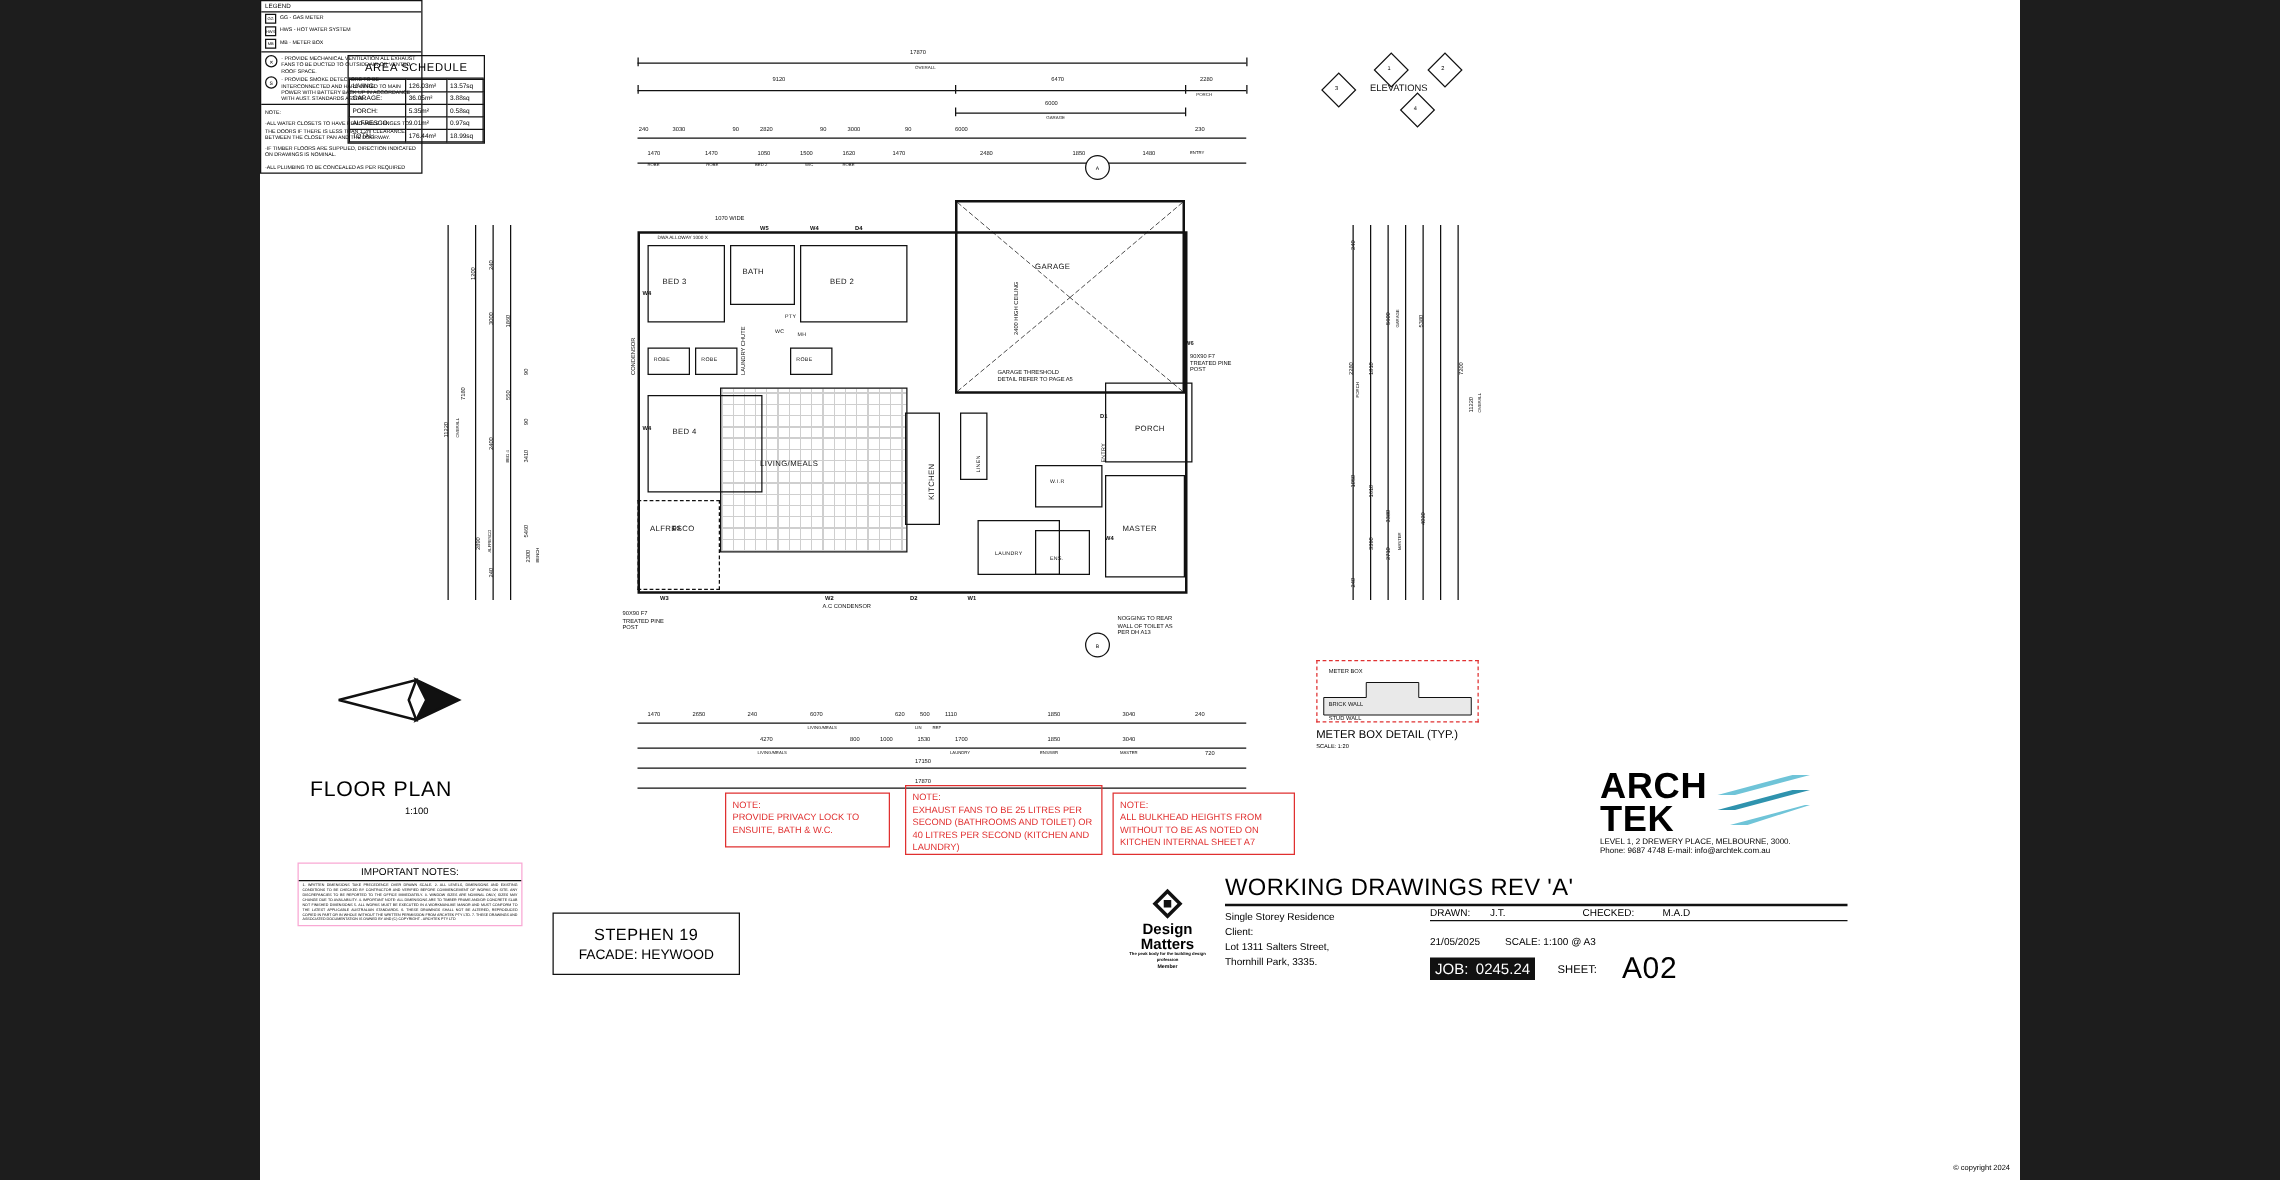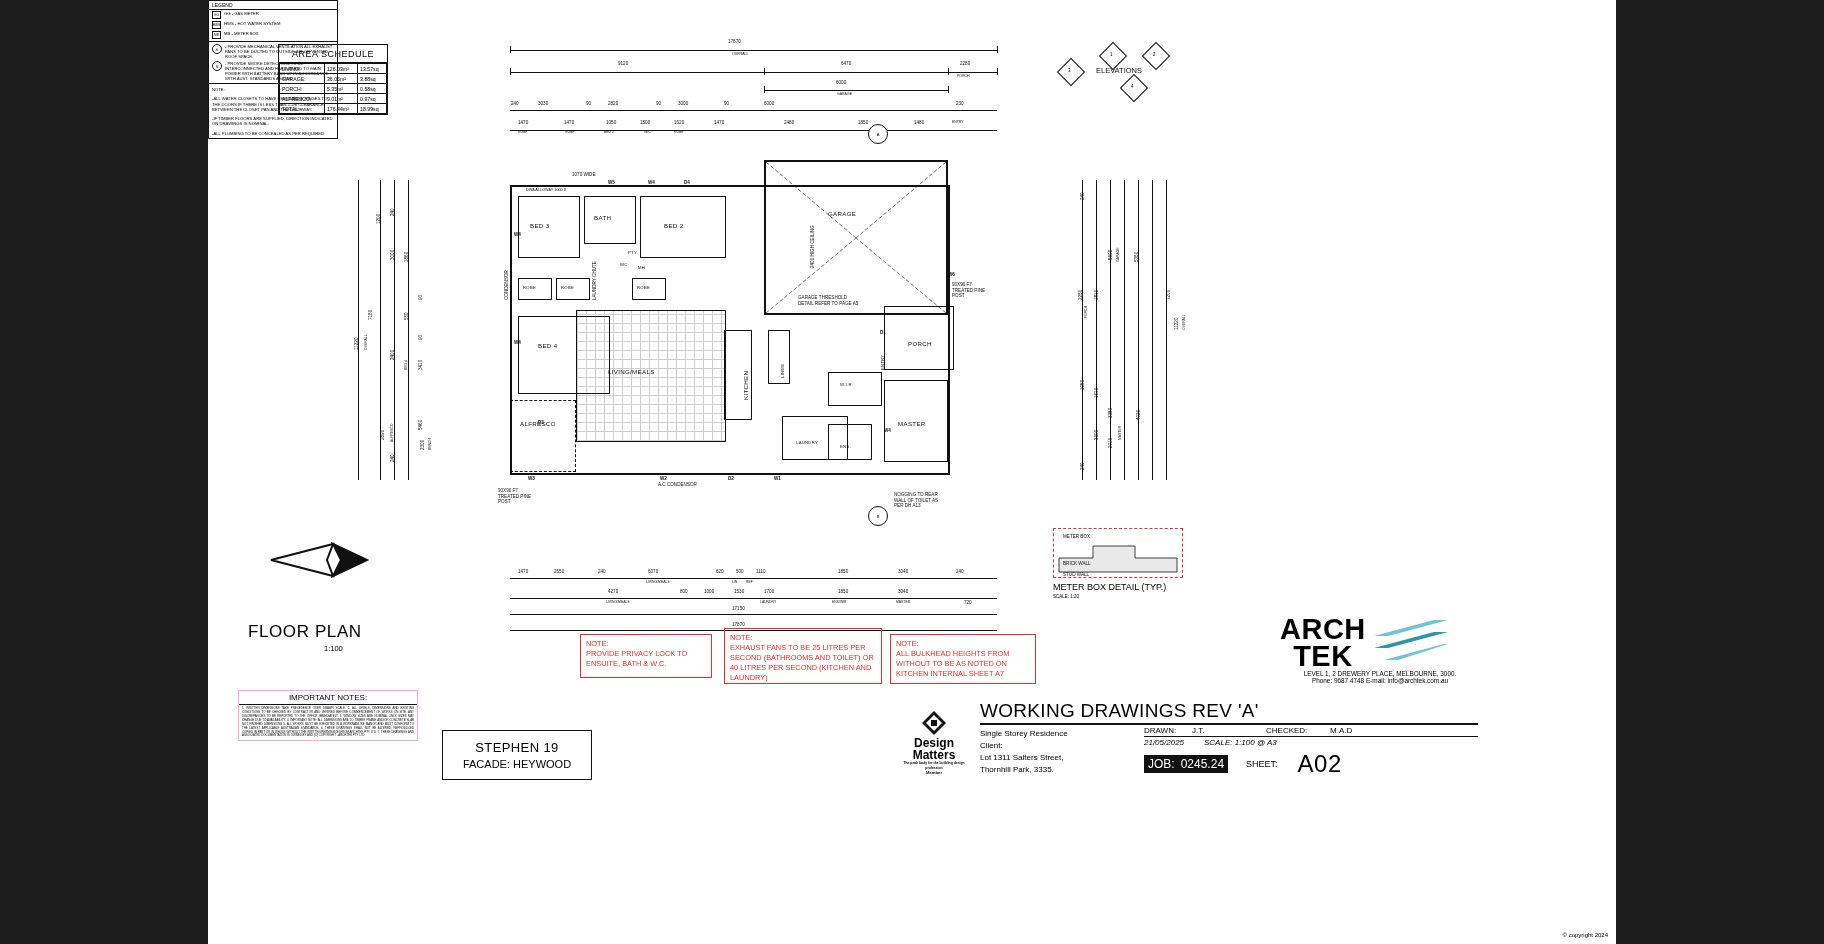--- a/index.html
+++ b/index.html
@@ -40,21 +40,21 @@
   .tick{position:absolute;width:1px;height:7px;background:#111;}
   .dtxt{position:absolute;font-size:4.6px;color:#111;white-space:nowrap;}
   .rlabel{position:absolute;font-size:6.2px;color:#111;letter-spacing:.3px;}
   .small{font-size:4.2px;}
   .circ{position:absolute;border:.8px solid #111;border-radius:50%;display:flex;align-items:center;justify-content:center;font-size:4px;background:#fff;}
   .diam{position:absolute;width:18px;height:18px;border:.8px solid #111;transform:rotate(45deg);background:#fff;}
   .diamtxt{position:absolute;font-size:4.5px;}
   #fp-title{position:absolute;left:40px;top:622px;}
   #north{position:absolute;left:55px;top:540px;width:110px;height:40px;}
   #meterbox{position:absolute;left:845px;top:528px;width:130px;}
-  #archtek{position:absolute;left:1072px;top:616px;width:200px;text-align:center;}
+  #archtek{position:absolute;left:1072px;top:616px;width:200px;}
   .vtxt{transform:rotate(-90deg);transform-origin:0 0;}
 </style>
 </head>
 <body>
 
 <div id="sheet">
 
   <div id="area-schedule" class="bx">
     <div class="hd">AREA SCHEDULE</div>
     <table>
@@ -453,21 +453,21 @@
       <div>Thornhill Park, 3335.</div>
     </div>
 
     <div style="position:absolute;left:246px;top:26px;width:334px;">
       <div style="display:flex;border-bottom:1px solid #111;padding-bottom:1px;font-size:8px;">
         <span style="width:48px;">DRAWN:</span>
         <span style="width:74px;">J.T.</span>
         <span style="width:64px;">CHECKED:</span>
         <span>M.A.D</span>
       </div>
-      <div style="display:flex;align-items:flex-start;font-size:8px;margin-top:1px;font-style:italic;">
+      <div style="display:flex;align-items:flex-start;font-size:8px;margin-top:12px;">
         <span style="width:60px;">21/05/2025</span>
         <span style="width:150px;">SCALE: 1:100 @ A3</span>
       </div>
       <div style="display:flex;align-items:center;margin-top:3px;">
         <div style="background:#111;color:#fff;font-size:12px;padding:2px 4px;display:flex;gap:6px;">
           <span>JOB:</span>
           <span>0245.24</span>
         </div>
         <span style="font-size:9px;margin-left:18px;">SHEET:</span>
         <span style="font-size:24px;margin-left:20px;letter-spacing:.5px;">A02</span>

